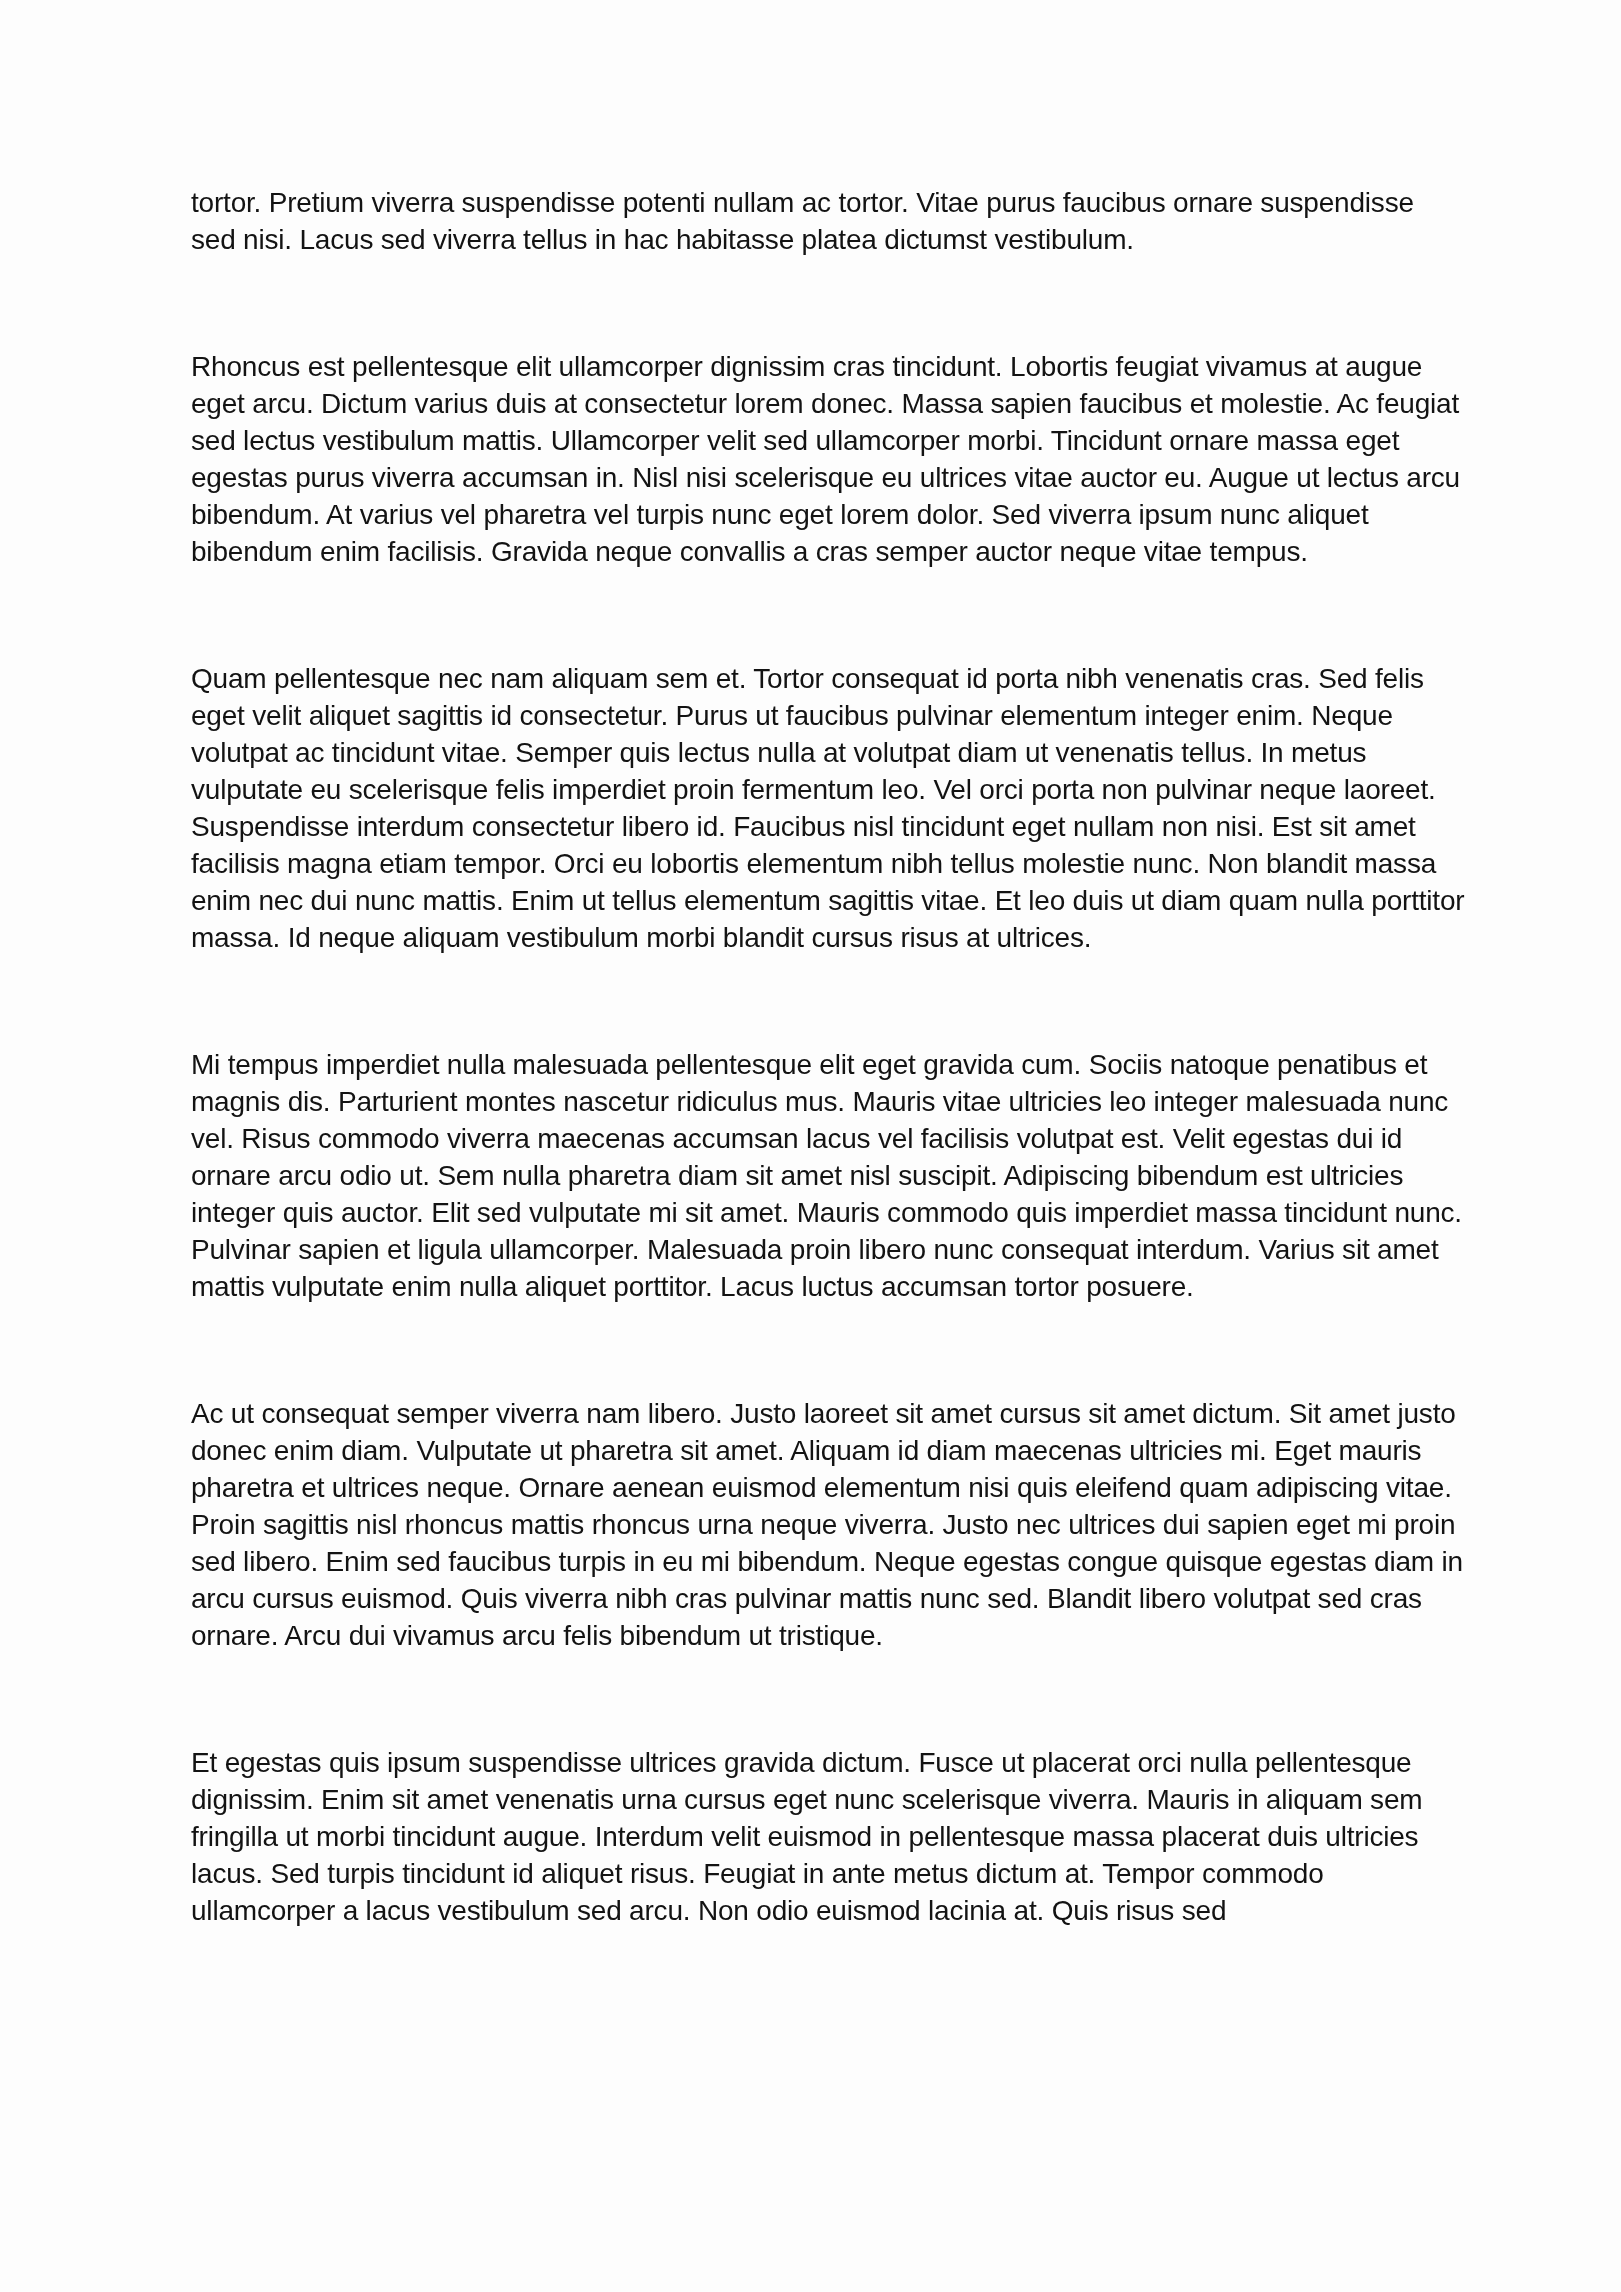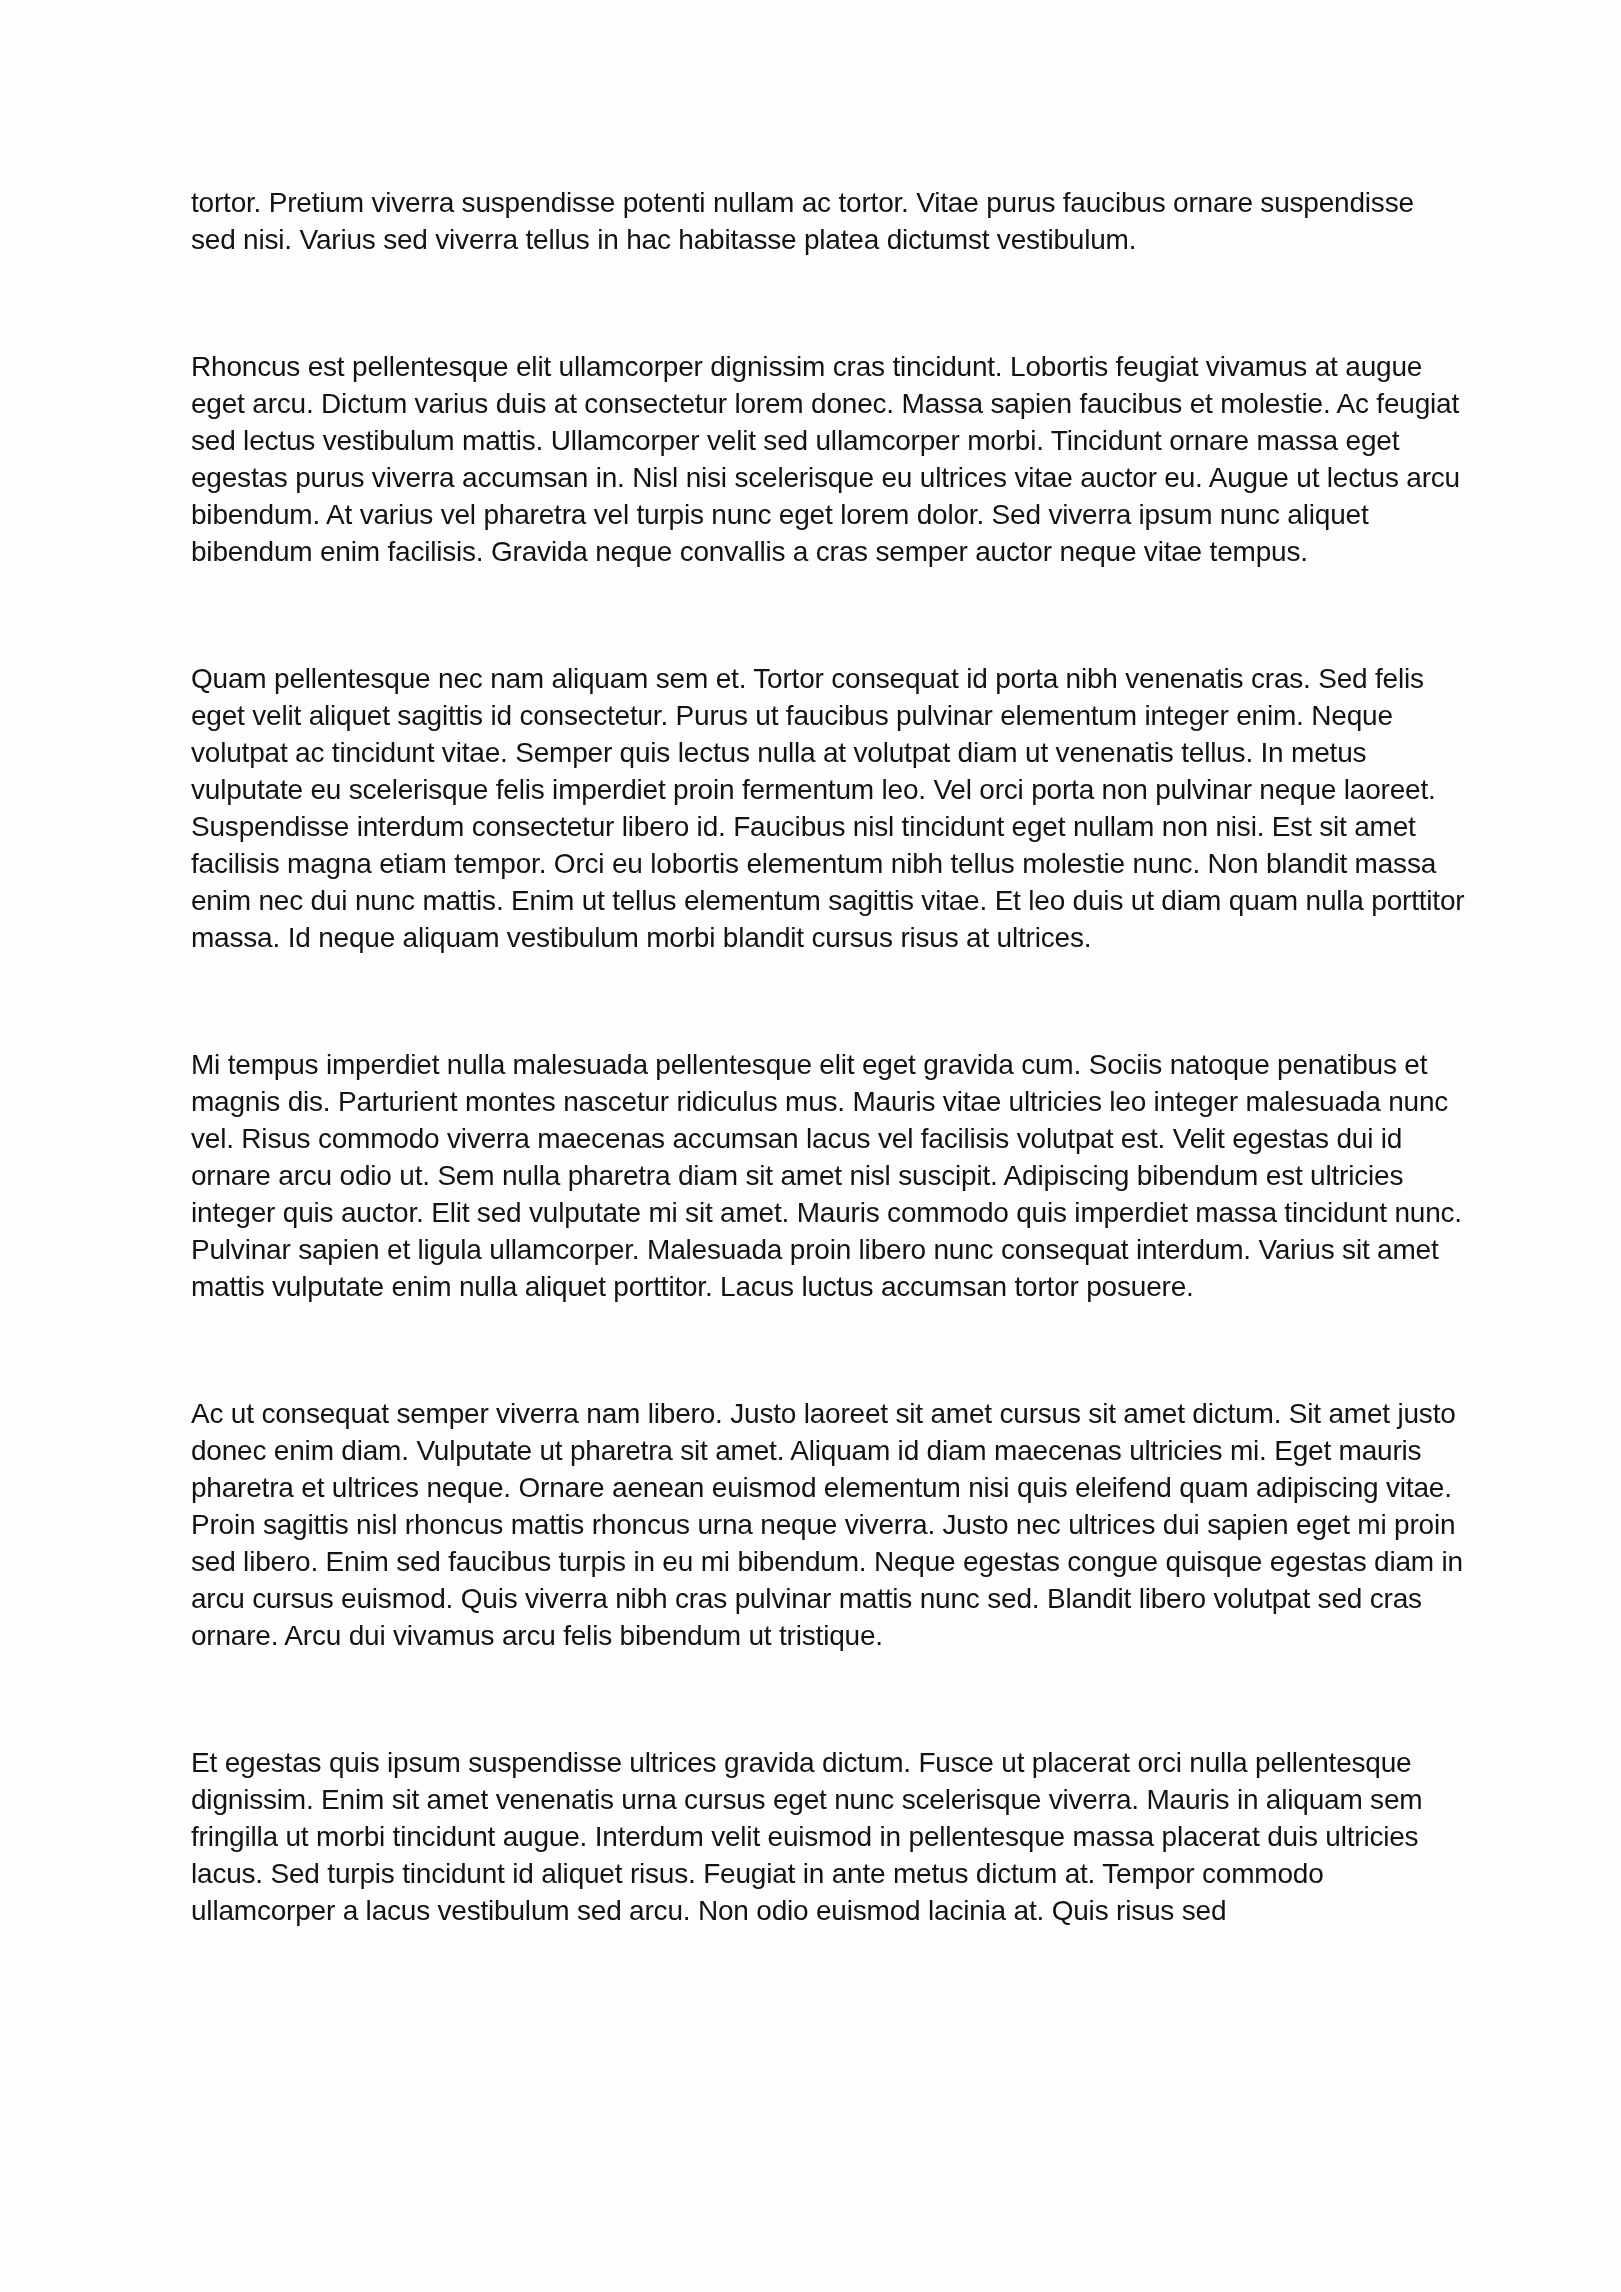--- a/index.html
+++ b/index.html
@@ -32,21 +32,21 @@
   }
   .text-block p:last-child {
     margin-bottom: 16px;
   }
 </style>
 </head>
 <body>
 
 <div class="page">
   <div class="text-block">
-    <p>tortor. Pretium viverra suspendisse potenti nullam ac tortor. Vitae purus faucibus ornare suspendisse sed nisi. Varius sed viverra tellus in hac habitasse platea dictumst vestibulum.</p>
+    <p>tortor. Pretium viverra suspendisse potenti nullam ac tortor. Vitae purus faucibus ornare suspendisse sed nisi. Lacus sed viverra tellus in hac habitasse platea dictumst vestibulum.</p>
     <p>Rhoncus est pellentesque elit ullamcorper dignissim cras tincidunt. Lobortis feugiat vivamus at augue eget arcu. Dictum varius duis at consectetur lorem donec. Massa sapien faucibus et molestie. Ac feugiat sed lectus vestibulum mattis. Ullamcorper velit sed ullamcorper morbi. Tincidunt ornare massa eget egestas purus viverra accumsan in. Nisl nisi scelerisque eu ultrices vitae auctor eu. Augue ut lectus arcu bibendum. At varius vel pharetra vel turpis nunc eget lorem dolor. Sed viverra ipsum nunc aliquet bibendum enim facilisis. Gravida neque convallis a cras semper auctor neque vitae tempus.</p>
     <p>Quam pellentesque nec nam aliquam sem et. Tortor consequat id porta nibh venenatis cras. Sed felis eget velit aliquet sagittis id consectetur. Purus ut faucibus pulvinar elementum integer enim. Neque volutpat ac tincidunt vitae. Semper quis lectus nulla at volutpat diam ut venenatis tellus. In metus vulputate eu scelerisque felis imperdiet proin fermentum leo. Vel orci porta non pulvinar neque laoreet. Suspendisse interdum consectetur libero id. Faucibus nisl tincidunt eget nullam non nisi. Est sit amet facilisis magna etiam tempor. Orci eu lobortis elementum nibh tellus molestie nunc. Non blandit massa enim nec dui nunc mattis. Enim ut tellus elementum sagittis vitae. Et leo duis ut diam quam nulla porttitor massa. Id neque aliquam vestibulum morbi blandit cursus risus at ultrices.</p>
     <p>Mi tempus imperdiet nulla malesuada pellentesque elit eget gravida cum. Sociis natoque penatibus et magnis dis. Parturient montes nascetur ridiculus mus. Mauris vitae ultricies leo integer malesuada nunc vel. Risus commodo viverra maecenas accumsan lacus vel facilisis volutpat est. Velit egestas dui id ornare arcu odio ut. Sem nulla pharetra diam sit amet nisl suscipit. Adipiscing bibendum est ultricies integer quis auctor. Elit sed vulputate mi sit amet. Mauris commodo quis imperdiet massa tincidunt nunc. Pulvinar sapien et ligula ullamcorper. Malesuada proin libero nunc consequat interdum. Varius sit amet mattis vulputate enim nulla aliquet porttitor. Lacus luctus accumsan tortor posuere.</p>
     <p>Ac ut consequat semper viverra nam libero. Justo laoreet sit amet cursus sit amet dictum. Sit amet justo donec enim diam. Vulputate ut pharetra sit amet. Aliquam id diam maecenas ultricies mi. Eget mauris pharetra et ultrices neque. Ornare aenean euismod elementum nisi quis eleifend quam adipiscing vitae. Proin sagittis nisl rhoncus mattis rhoncus urna neque viverra. Justo nec ultrices dui sapien eget mi proin sed libero. Enim sed faucibus turpis in eu mi bibendum. Neque egestas congue quisque egestas diam in arcu cursus euismod. Quis viverra nibh cras pulvinar mattis nunc sed. Blandit libero volutpat sed cras ornare. Arcu dui vivamus arcu felis bibendum ut tristique.</p>
     <p>Et egestas quis ipsum suspendisse ultrices gravida dictum. Fusce ut placerat orci nulla pellentesque dignissim. Enim sit amet venenatis urna cursus eget nunc scelerisque viverra. Mauris in aliquam sem fringilla ut morbi tincidunt augue. Interdum velit euismod in pellentesque massa placerat duis ultricies lacus. Sed turpis tincidunt id aliquet risus. Feugiat in ante metus dictum at. Tempor commodo ullamcorper a lacus vestibulum sed arcu. Non odio euismod lacinia at. Quis risus sed</p>
   </div>
 </div>
 
 
 </body></html>

